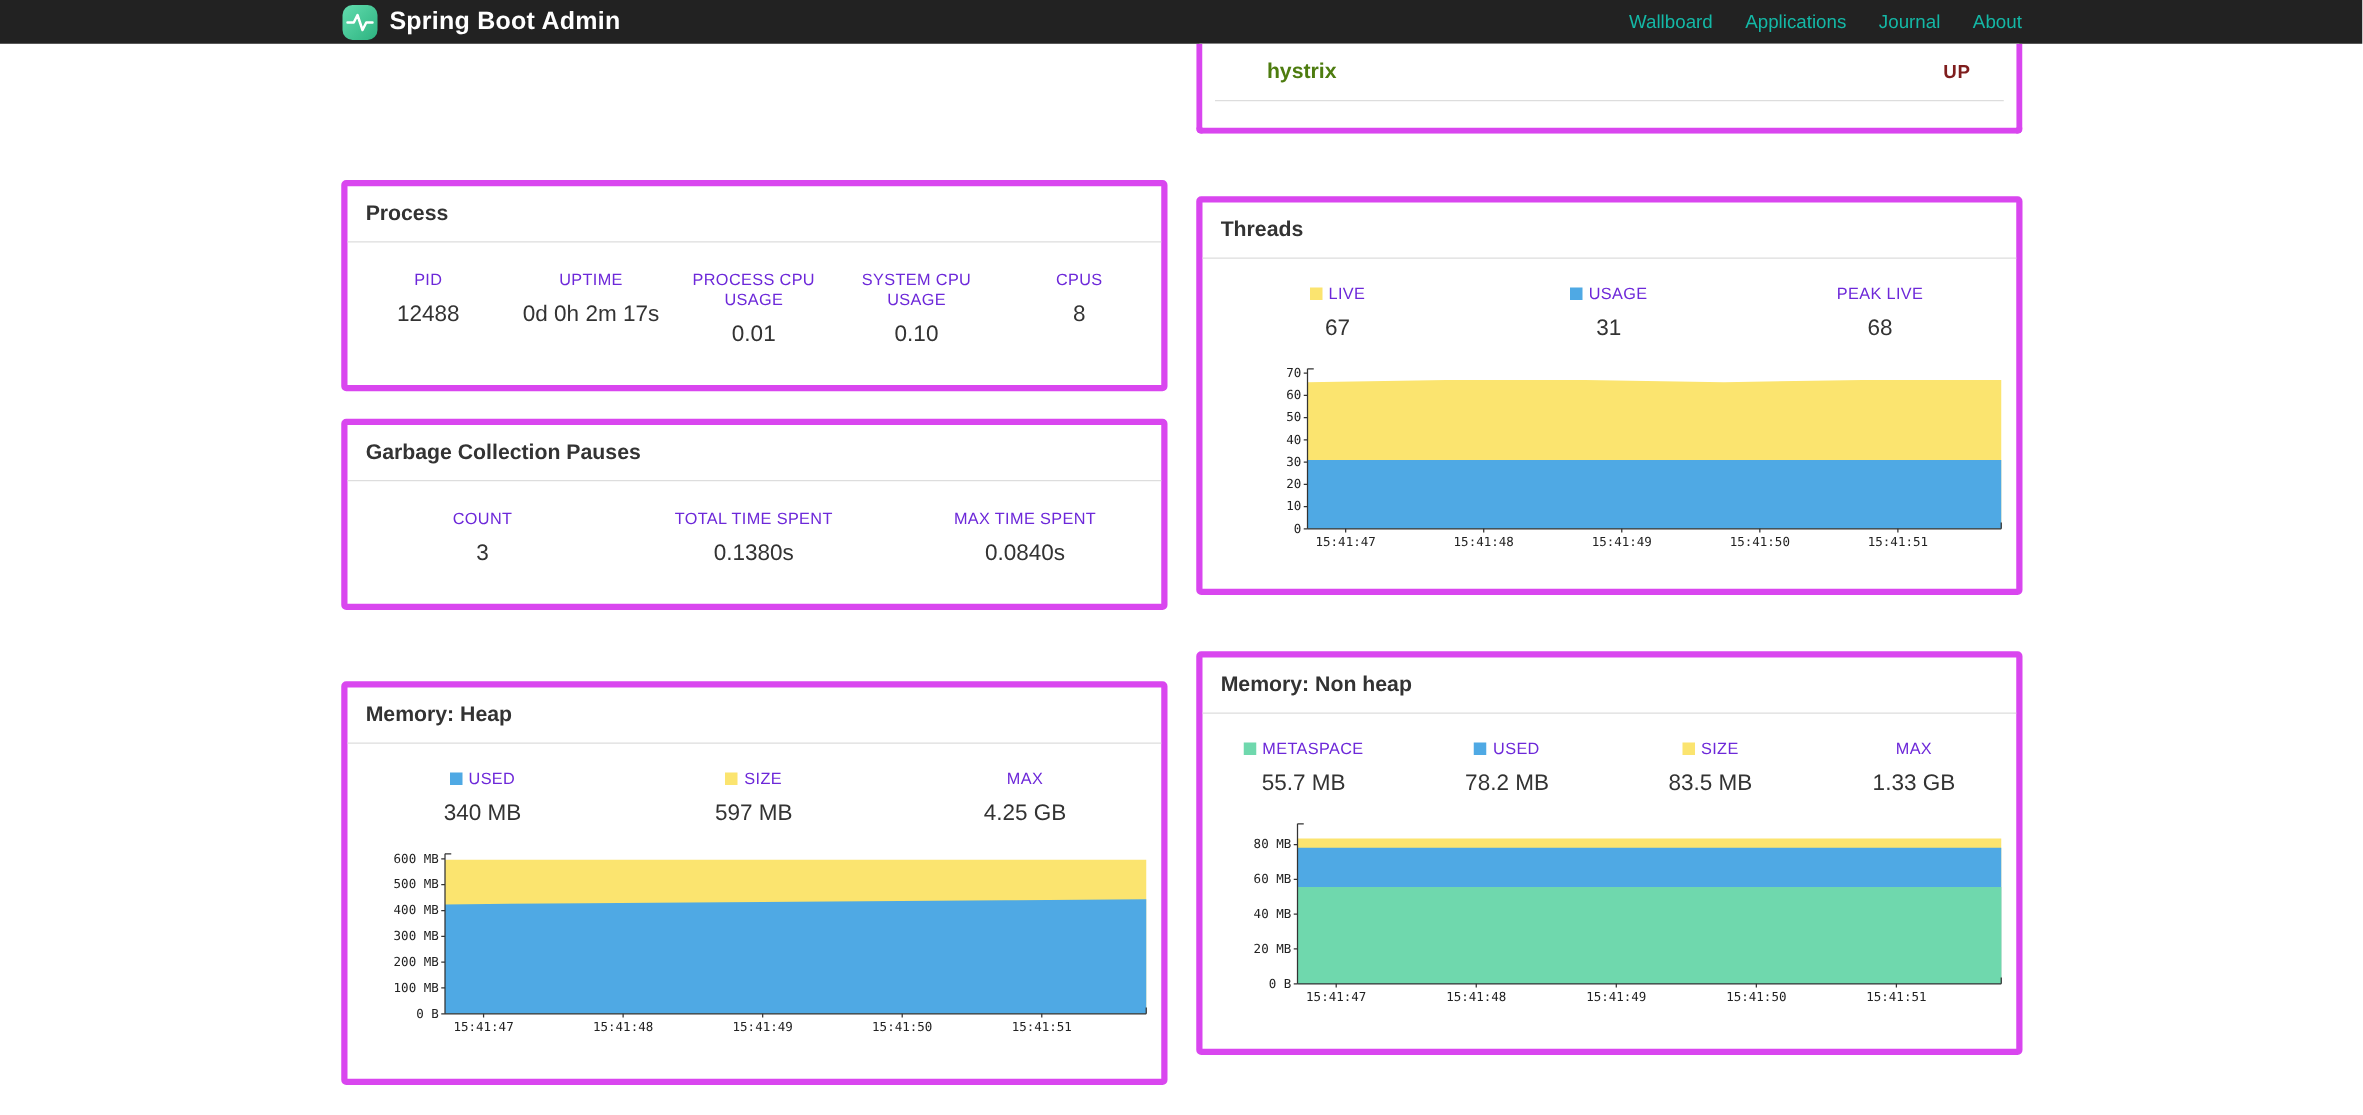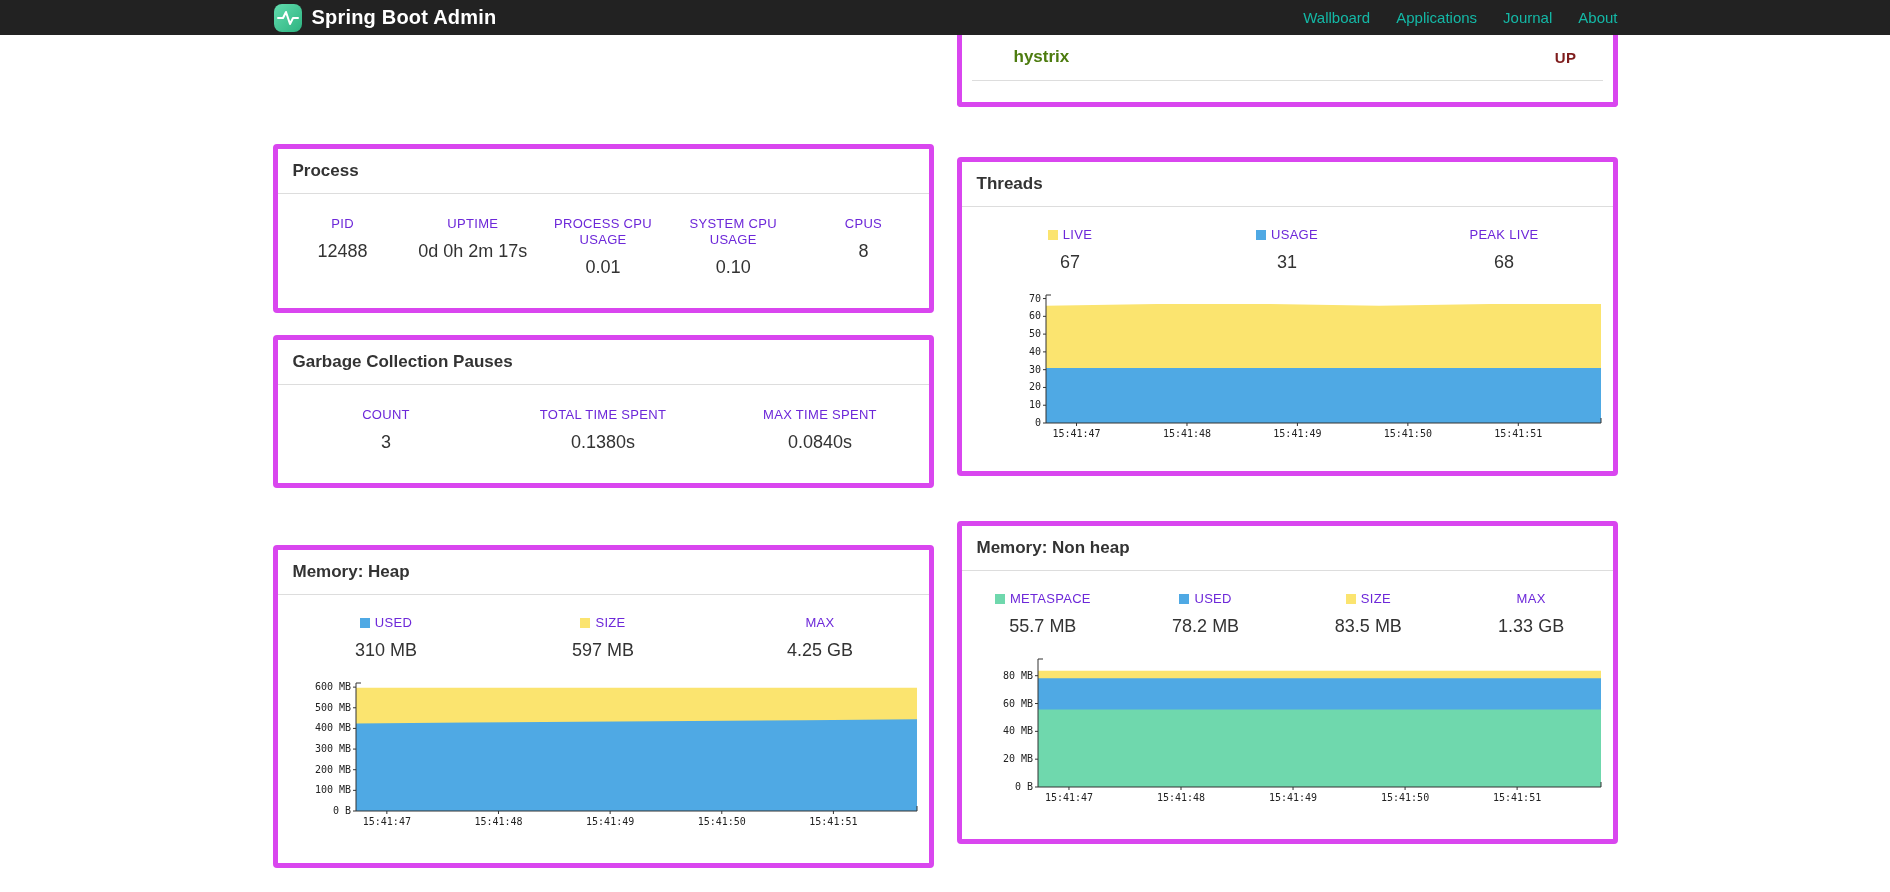--- a/index.html
+++ b/index.html
@@ -126,21 +126,21 @@
       </div>
     </section>
 
     <section class="panel panel-heap">
       <div class="panel-heading">Memory: Heap</div>
       <div class="stats-row compact">
         <div class="stat">
           <div class="stat-label">
             <span class="swatch" style="background: rgb(79, 169, 228);"></span><span>USED</span>
           </div>
-          <div class="stat-value">310 MB</div>
+          <div class="stat-value">340 MB</div>
         </div>
         <div class="stat">
           <div class="stat-label">
             <span class="swatch" style="background: rgb(251, 228, 111);"></span><span>SIZE</span>
           </div>
           <div class="stat-value">597 MB</div>
         </div>
         <div class="stat">
           <div class="stat-label">MAX</div>
           <div class="stat-value">4.25 GB</div>

